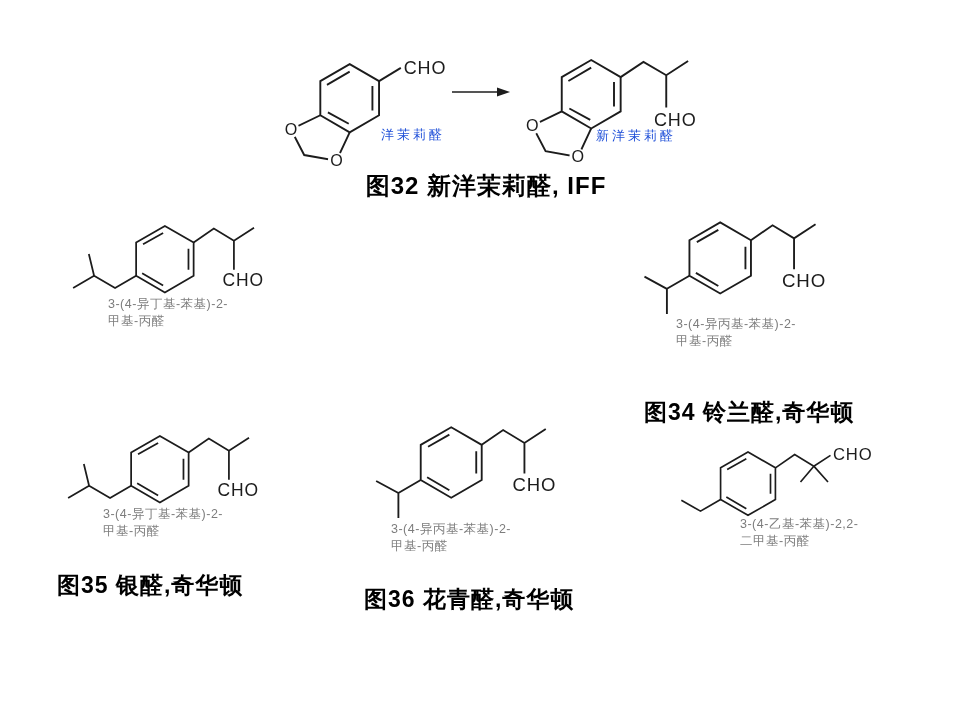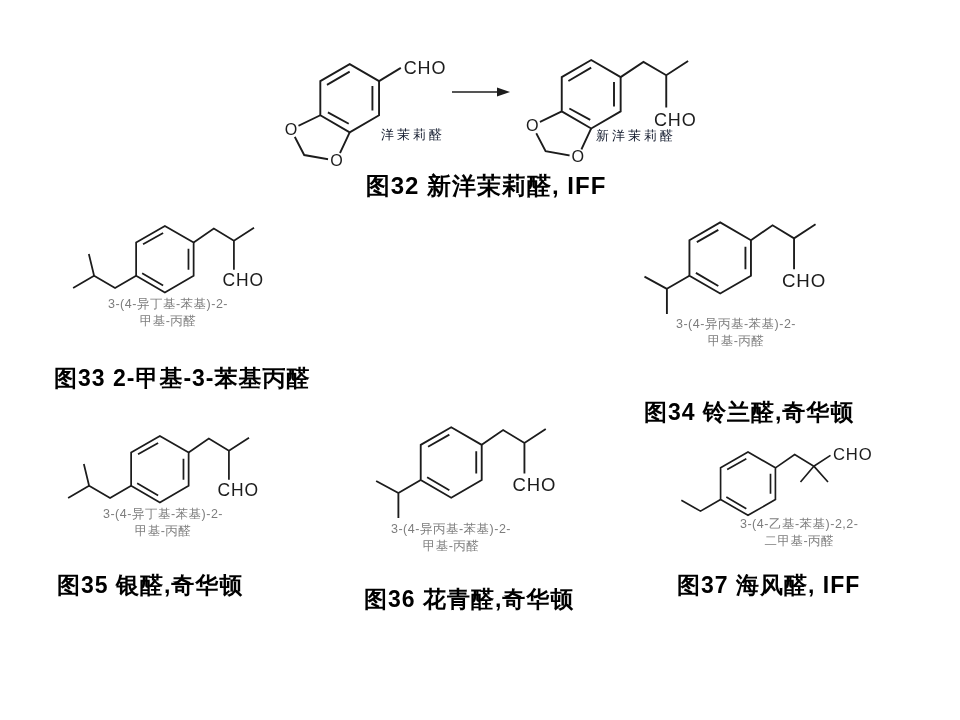--- a/index.html
+++ b/index.html
@@ -5,24 +5,24 @@
   html,body{margin:0;padding:0;background:#fff;}
   #slide{
     position:relative;width:960px;height:720px;background:#ffffff;
     font-family:"Liberation Sans","DejaVu Sans",sans-serif;overflow:hidden;
   }
   .abs{position:absolute;}
   svg{display:block;overflow:visible;}
   .bond{stroke:#1c1c1c;stroke-width:2;fill:none;}
   .atom{fill:#1c1c1c;font-family:"Liberation Sans","DejaVu Sans",sans-serif;}
   .grey-label{
-    color:#0f172a;font-size:13px;letter-spacing:3px;white-space:nowrap;
+    color:#1d4ed8;font-size:13px;letter-spacing:3px;white-space:nowrap;
   }
   .small-name{
-    color:#7d7d7d;font-size:12.5px;line-height:1.32;letter-spacing:.5px;white-space:nowrap;text-align:center;
+    color:#7d7d7d;font-size:12.5px;line-height:1.32;letter-spacing:.5px;white-space:nowrap;
   }
   .caption{
     color:#000;font-weight:bold;font-size:23px;letter-spacing:1px;white-space:nowrap;
   }
   .caption-main{
     font-size:24px;
   }
 </style>
 </head>
 <body>
@@ -82,21 +82,20 @@
       </g>
       <path class="bond" d="M152.9,43 L176,27 L199,41 L222,26 M199,41 L199,74"></path>
       <path class="bond" d="M87.1,81 L63,95 L39,81 M39,81 L33,56 M39,81 L15,95"></path>
       <text class="atom" x="186" y="93" font-size="20" letter-spacing="1">CHO</text>
     </svg>
   </div>
   <div class="abs small-name" style="left:108px;top:296px;">
     <div>3-(4-异丁基-苯基)-2-</div>
     <div>甲基-丙醛</div>
   </div>
-  <div class="abs caption" style="left:54px;top:363px;">图33 2-甲基-3-苯基丙醛</div>
 
   <div class="abs" style="left:608px;top:200px;width:230px;">
     <svg width="230" viewBox="0 0 246 130">
       <g>
         <path class="bond" d="M152.9,43 L120,24 L87.1,43 L87.1,81 L120,100 L152.9,81 Z"></path>
         <path class="bond" d="M118,32 L95,45 M94,78 L118,92 M147,74 L147,50"></path>
       </g>
       <path class="bond" d="M152.9,43 L176,27 L199,41 L222,26 M199,41 L199,74"></path>
       <path class="bond" d="M87.1,81 L63,95 M63,95 L39,82 M63,95 L63,122"></path>
       <text class="atom" x="186" y="93" font-size="20" letter-spacing="1">CHO</text>
@@ -150,15 +149,14 @@
       </g>
       <path class="bond" d="M152.9,43 L176,27 L199,41 L219,28 M199,41 L183,60 M199,41 L216,60"></path>
       <path class="bond" d="M87.1,81 L63,95 L40,82"></path>
       <text class="atom" x="222" y="34" font-size="20" letter-spacing="1">CHO</text>
     </svg>
   </div>
   <div class="abs small-name" style="left:740px;top:516px;">
     <div>3-(4-乙基-苯基)-2,2-</div>
     <div>二甲基-丙醛</div>
   </div>
-  <div class="abs caption" style="left:677px;top:570px;">图37 海风醛, IFF</div>
 
 </div>
 
 </body></html>

